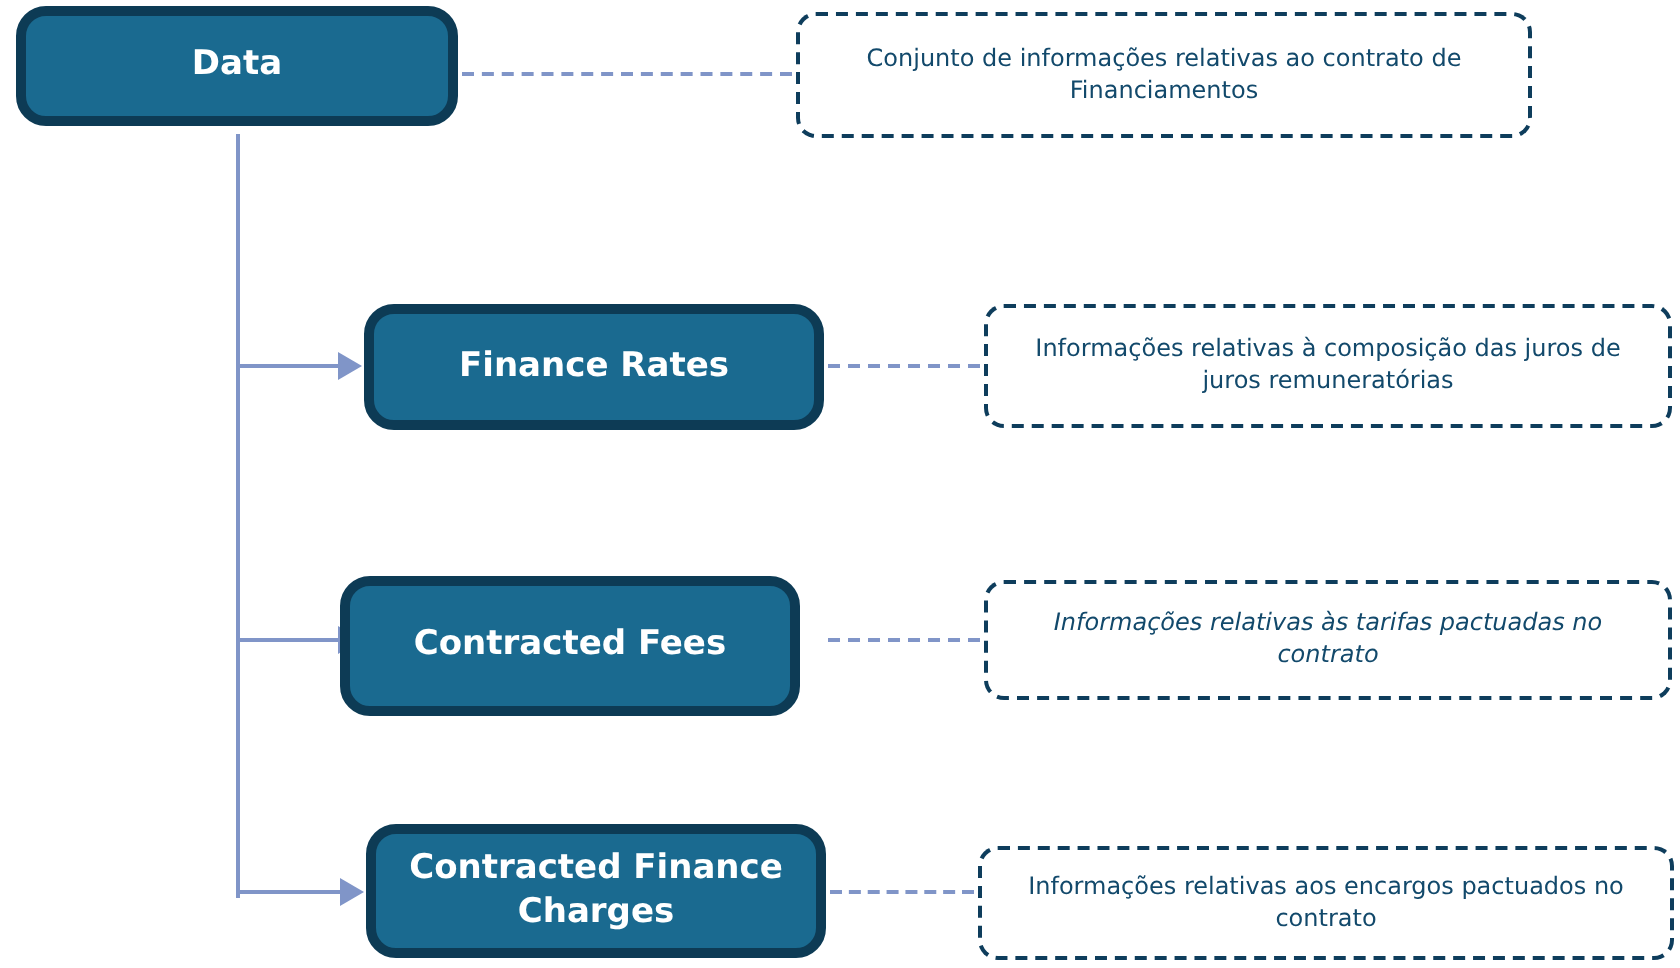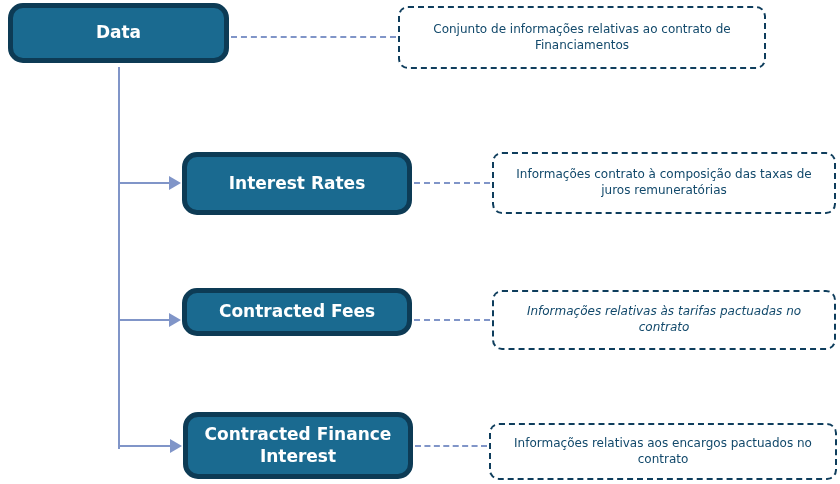--- a/index.html
+++ b/index.html
@@ -45,21 +45,21 @@
     border:5px solid var(--node-border);
     border-radius:15px;
     display:flex;align-items:center;justify-content:center;
     text-align:center;
     color:var(--node-text);
     font-size:17px;font-weight:600;line-height:1.25;
     padding:2px 10px;
   }
   .node-root{left:8px;top:3px;width:221px;height:60px;}
   .node-c0{left:182px;top:152px;width:230px;height:63px;}
-  .node-c1{left:182px;top:288px;width:230px;height:48px;}
+  .node-c1{left:170px;top:288px;width:230px;height:70px;}
   .node-c2{left:183px;top:412px;width:230px;height:67px;}
   
   .note{
     position:absolute;box-sizing:border-box;
     background:var(--bg);
     border:2px dashed var(--note-border);
     border-radius:10px;
     display:flex;align-items:center;justify-content:center;
     text-align:center;
     color:var(--note-text);
@@ -93,33 +93,33 @@
   <div class="dash-link" style="left:415px;top:445px;width:72px;"></div>
 
   <div class="node node-root">
     <span>Data</span>
   </div>
   <div class="note note-root">
     <span>Conjunto de informações relativas ao contrato de Financiamentos</span>
   </div>
 
   <div class="node node-c0">
-    <span>Interest Rates</span>
+    <span>Finance Rates</span>
   </div>
   <div class="note note-c0">
-    <span>Informações contrato à composição das taxas de juros remuneratórias</span>
+    <span>Informações relativas à composição das juros de juros remuneratórias</span>
   </div>
 
   <div class="node node-c1">
     <span>Contracted Fees</span>
   </div>
   <div class="note note-c1">
     <span>Informações relativas às tarifas pactuadas no contrato</span>
   </div>
 
   <div class="node node-c2">
-    <span>Contracted Finance Interest</span>
+    <span>Contracted Finance Charges</span>
   </div>
   <div class="note note-c2">
     <span>Informações relativas aos encargos pactuados no contrato</span>
   </div>
 
 </div>
 
 </body></html>

